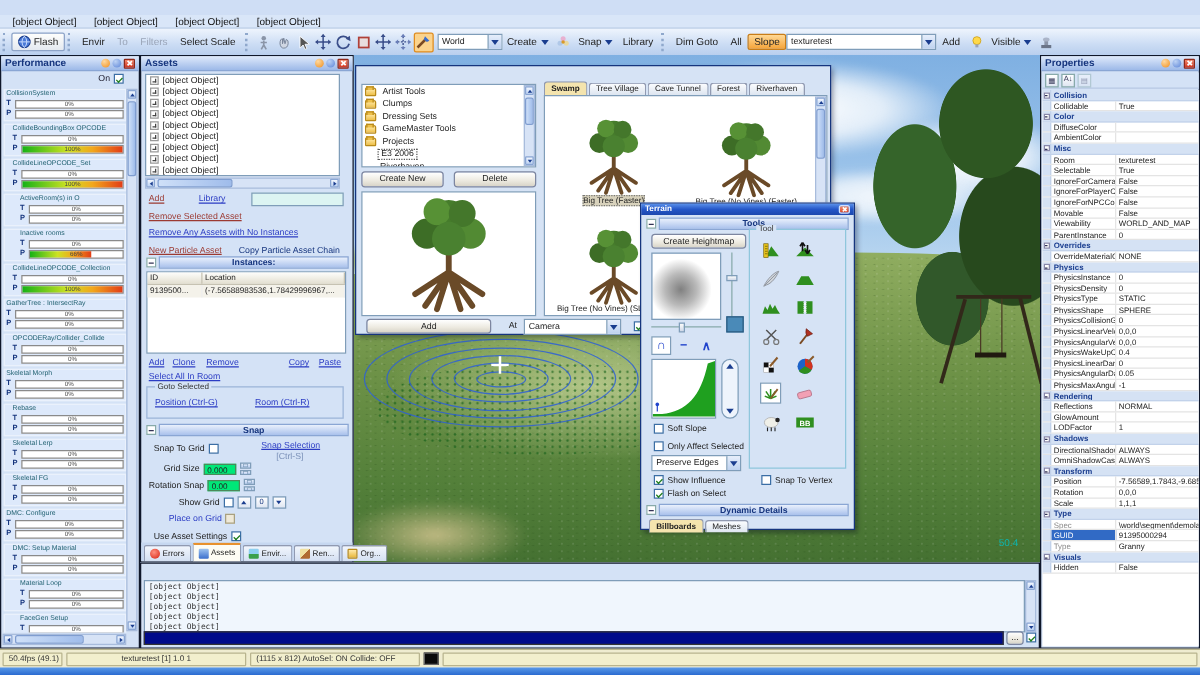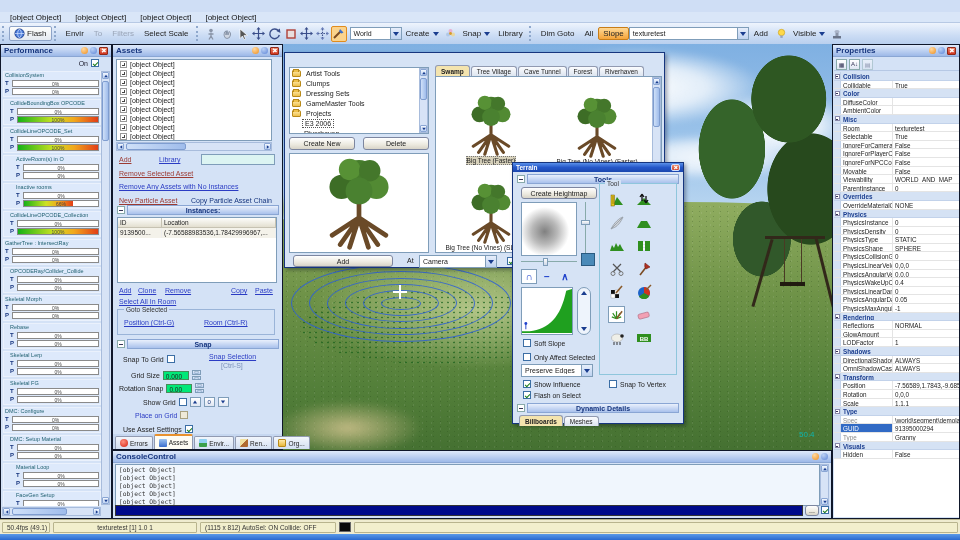--- a/index.html
+++ b/index.html
@@ -866,27 +866,20 @@
           <span>Ren...</span>
         </span>
         <span class="atab">
           <span class="tabico ic-org"></span>
           <span>Org...</span>
         </span>
       </div>
   </div>
 
   <div id="consolep" class="panel">
-    <div class="phdr">
-      <span>ConsoleControl</span>
-      <span class="hbtns">
-        <span class="hdot o"></span>
-        <span class="hdot b"></span>
-      </span>
-    </div>
     <div class="clines">
 
     <div class="cline">[object Object]</div>
         <div class="cline">[object Object]</div>
         <div class="cline">[object Object]</div>
         <div class="cline">[object Object]</div>
         <div class="cline">[object Object]</div>
       </div>
     <div class="sbv" style="right:2px; top:13px; height:42px;">
       <span class="sbtn" style="left:0; top:0;">

